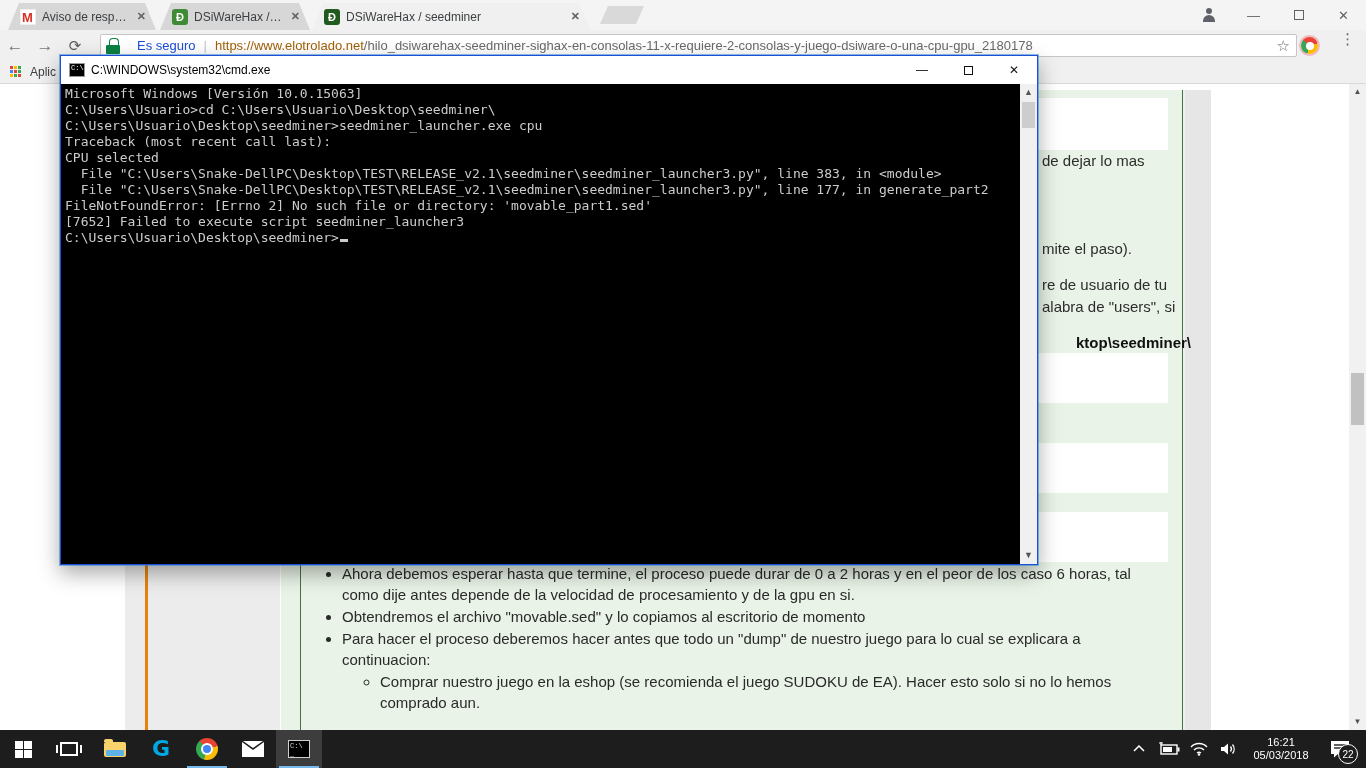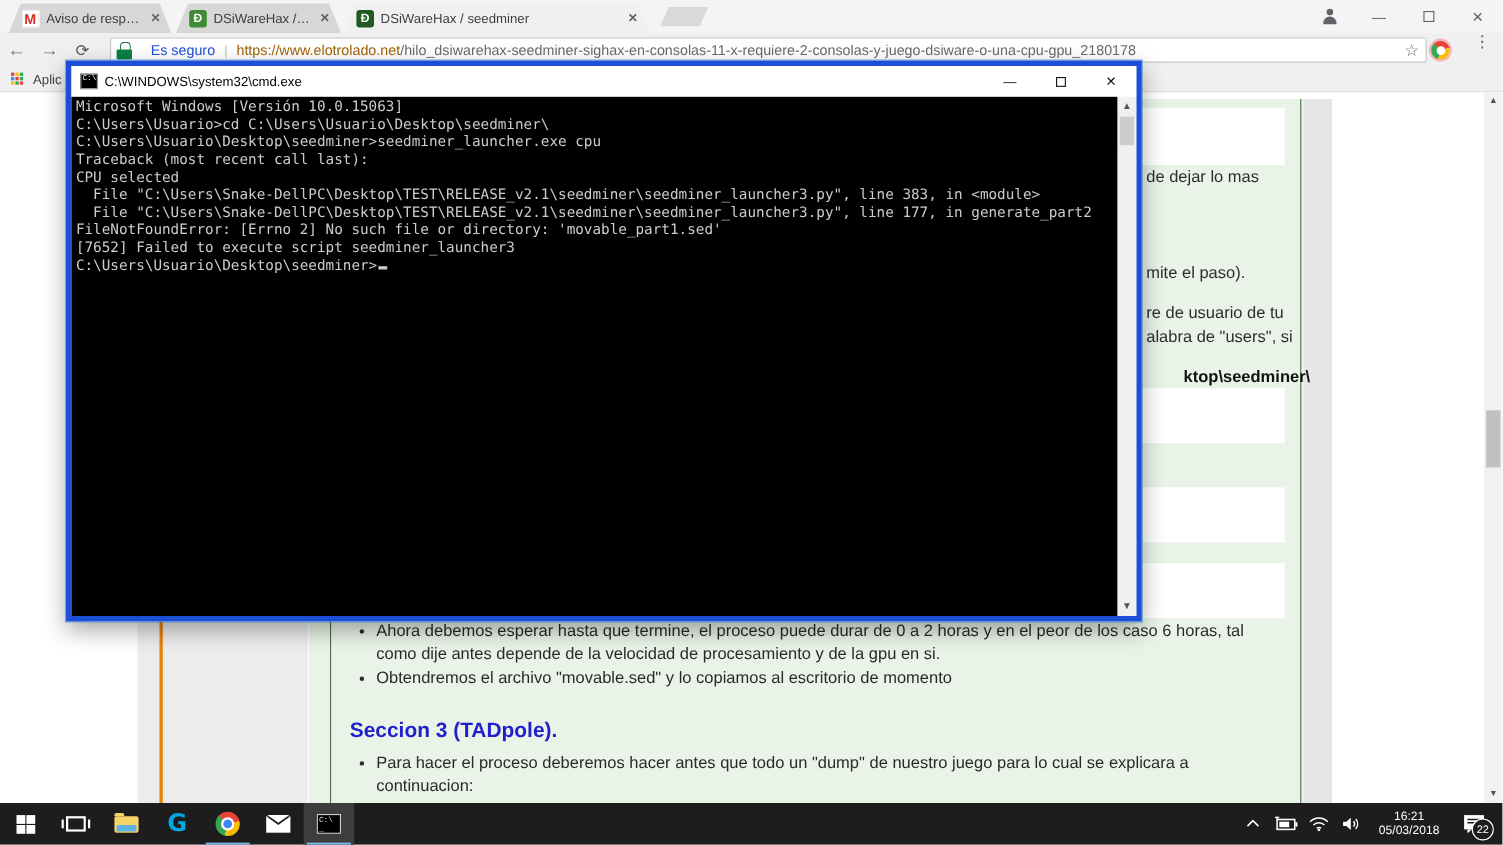--- a/index.html
+++ b/index.html
@@ -68,21 +68,21 @@
   .post-content ul { margin-left:20px; }
   .post-content ul ul { list-style-type:circle; margin-left:38px; }
   .post-content li { margin-bottom:1px; }
   .section-heading { color:#2121cc; font-size:19px; font-weight:bold; margin:27px 0 8px -4px; }
   .page-scrollbar { position:absolute; right:0; top:0; width:17px; height:100%; background:#f1f1f1; }
   .page-scrollbar .arrow { position:absolute; left:0; width:17px; height:16px; color:#505050; font-size:8px; text-align:center; line-height:16px; }
   .page-scrollbar .thumb { position:absolute; left:2px; top:289px; width:13px; height:52px; background:#c1c1c1; }
 
   
   .cmd-window { position:absolute; left:60px; top:55px; width:978px; height:510px; background:#fff;
-                border:5px solid #1d4ed8; box-shadow:0 0 0 1px rgba(43,133,208,.55), 0 8px 20px rgba(0,0,0,.35); }
+                border:1px solid #1d4ed8; box-shadow:0 0 0 1px rgba(43,133,208,.55), 0 8px 20px rgba(0,0,0,.35); }
   .cmd-titlebar { position:absolute; top:0; left:0; right:0; height:28px; background:#fff; display:flex; align-items:center; }
   .cmd-ico { width:16px; height:14px; margin:0 6px 0 8px; background:#000; border:1px solid #9a9a9a; position:relative; }
   .cmd-ico:before { content:"C:\\"; position:absolute; left:1px; top:0px; color:#fff; font-size:7px; font-family:"Liberation Mono", monospace; }
   .cmd-title { font-size:12px; color:#000; }
   .cmd-buttons { position:absolute; right:0; top:0; height:28px; display:flex; }
   .cmd-btn { width:46px; height:28px; display:flex; align-items:center; justify-content:center; color:#111; font-size:12px; }
   .cmd-btn .maxbox { width:9px; height:9px; border:1px solid #111; }
   .console { position:absolute; left:0; top:28px; right:17px; bottom:0; background:#000; padding:2px 0 0 4px; overflow:hidden; }
   .console-line { font-family:"DejaVu Sans Mono","Liberation Mono",monospace; font-size:13px; line-height:16px; color:#cccccc; white-space:pre; }
   .cursor { display:inline-block; width:8px; height:3px; background:#cccccc; margin-left:1px; vertical-align:baseline; }
@@ -206,21 +206,20 @@
         <div class="frag" style="top: 156px;">mite el paso).</div>
         <div class="frag" style="top: 192px;">re de usuario de tu</div>
         <div class="frag" style="top: 214px;">alabra de "users", si</div>
         <div class="frag bold" style="top: 250px; margin-left: 34px;">ktop\seedminer\</div>
       </div>
     <div class="post-content">
       <ul id="bullets-top">
           <li>Ahora debemos esperar hasta que termine, el proceso puede durar de 0 a 2 horas y en el peor de los caso 6 horas, tal como dije antes depende de la velocidad de procesamiento y de la gpu en si.</li>
           <li>Obtendremos el archivo "movable.sed" y lo copiamos al escritorio de momento</li>
         </ul>
-      <div class="section-heading">Seccion 3 (TADpole).</div>
       <ul>
         <li>Para hacer el proceso deberemos hacer antes que todo un "dump" de nuestro juego para lo cual se explicara a continuacion:</li>
         <ul>
           <li>Comprar nuestro juego en la eshop (se recomienda el juego SUDOKU de EA). Hacer esto solo si no lo hemos comprado aun.</li>
         </ul>
       </ul>
     </div>
     <div class="page-scrollbar">
       <div class="arrow" style="top:0;">▲</div>
       <div class="thumb"></div>

